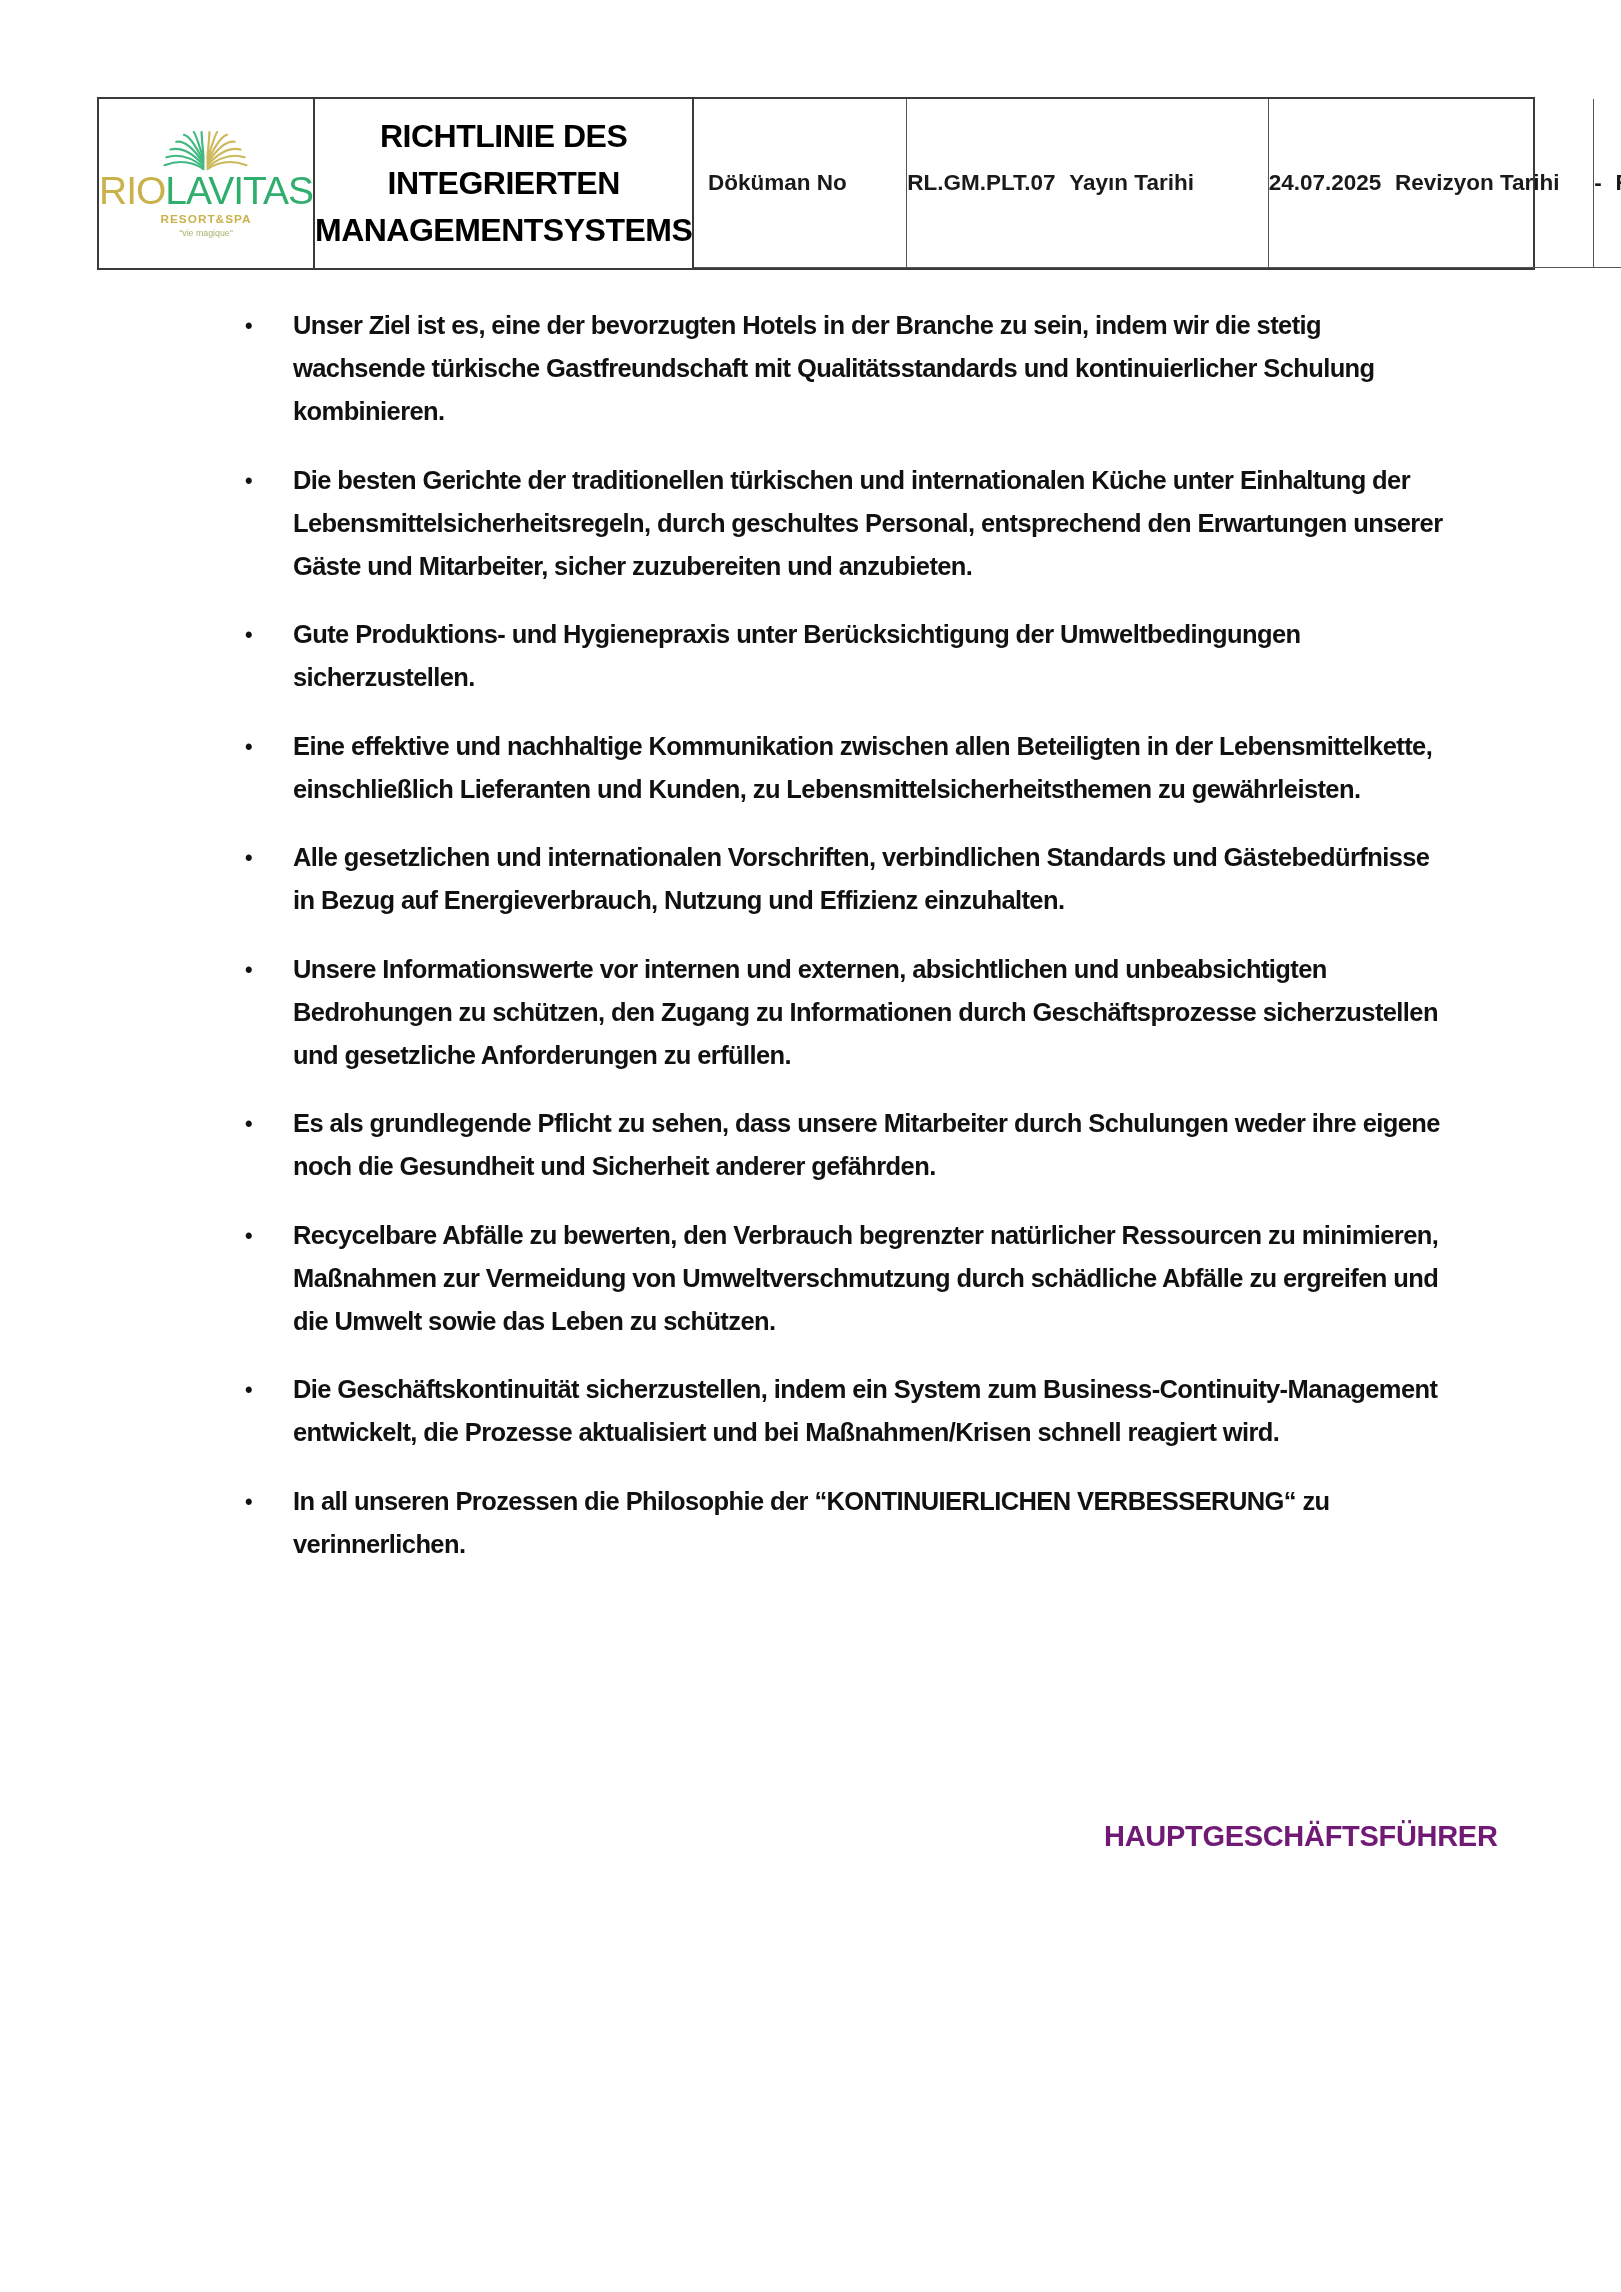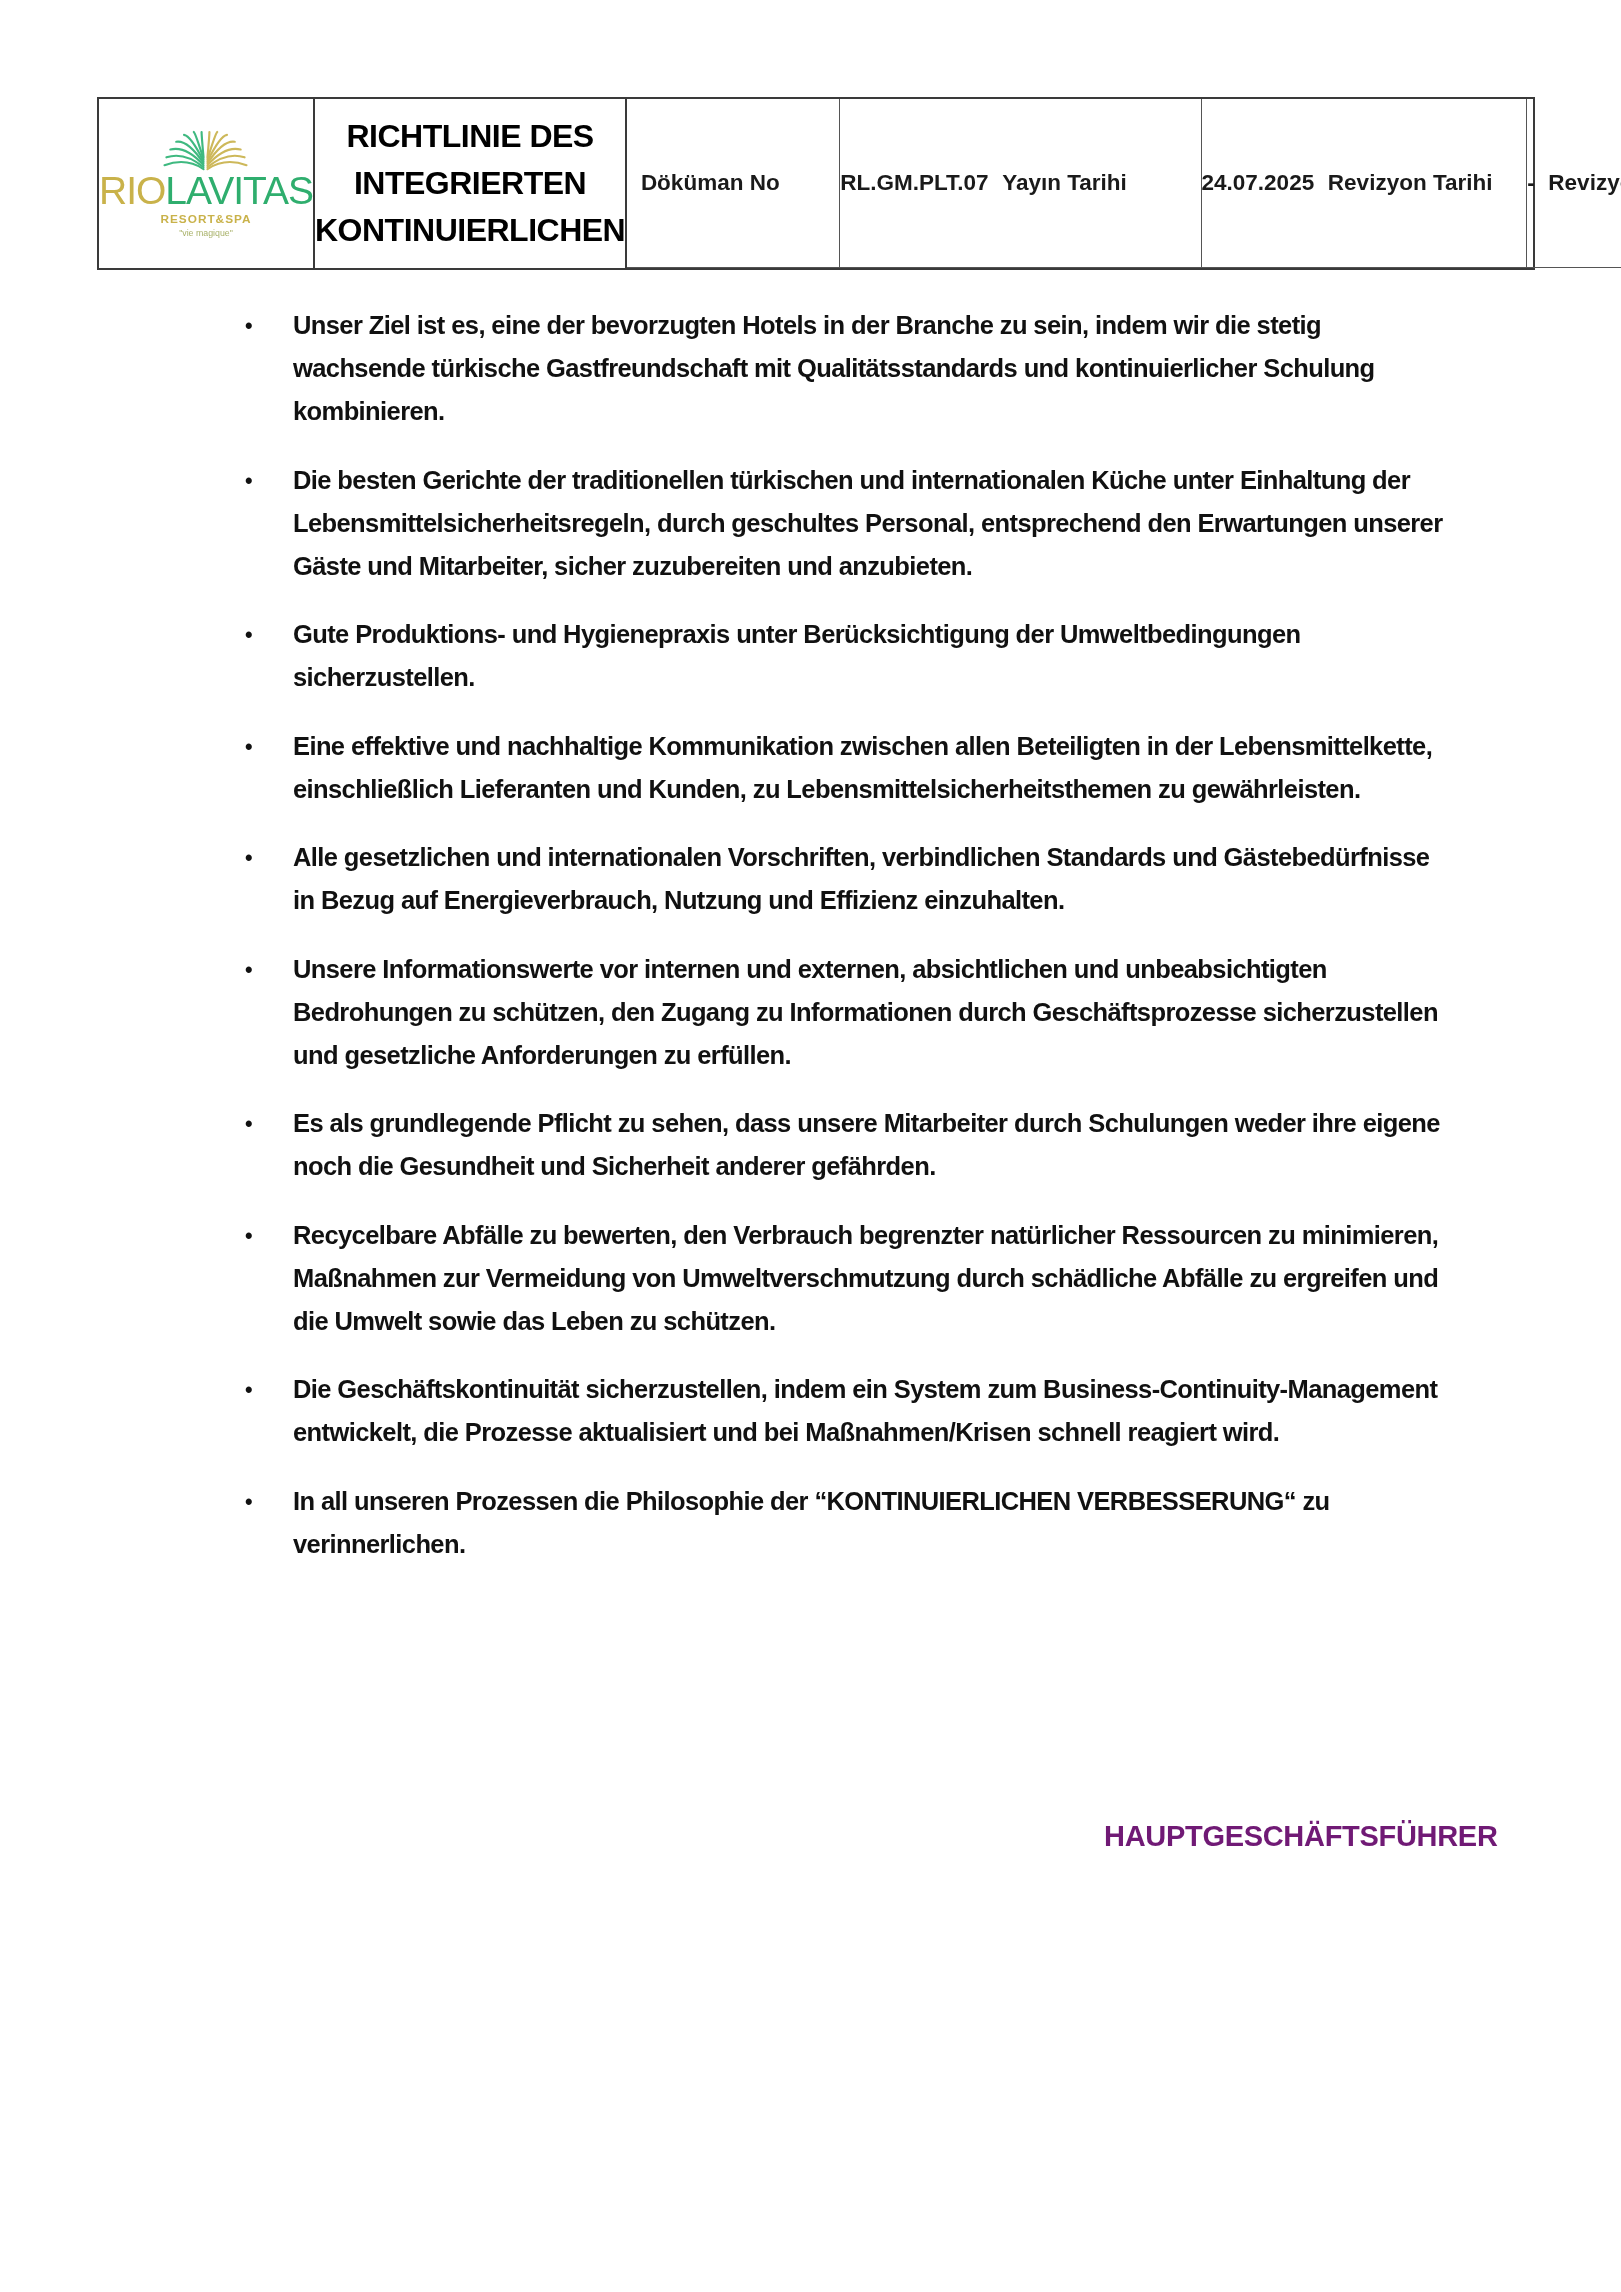--- a/index.html
+++ b/index.html
@@ -63,21 +63,21 @@
           </g>
         </svg>
         <div class="logo-word"><span class="logo-rio">RIO</span><span class="logo-lavitas">LAVITAS</span></div>
         <div class="logo-resort">RESORT&amp;SPA</div>
         <div class="logo-tag">"vie magique"</div>
       </div>
     </div>
 
     <div class="title-cell">
       <div>RICHTLINIE DES INTEGRIERTEN</div>
-      <div>KONTINUIERLICHEN</div>
+      <div>MANAGEMENTSYSTEMS</div>
     </div>
 
     <div class="meta-table">
       <div class="meta-row">
         <div class="meta-label">Döküman No</div>
         <div class="meta-value">RL.GM.PLT.07</div>
       </div>
       <div class="meta-row">
         <div class="meta-label">Yayın Tarihi</div>
         <div class="meta-value">24.07.2025</div>

